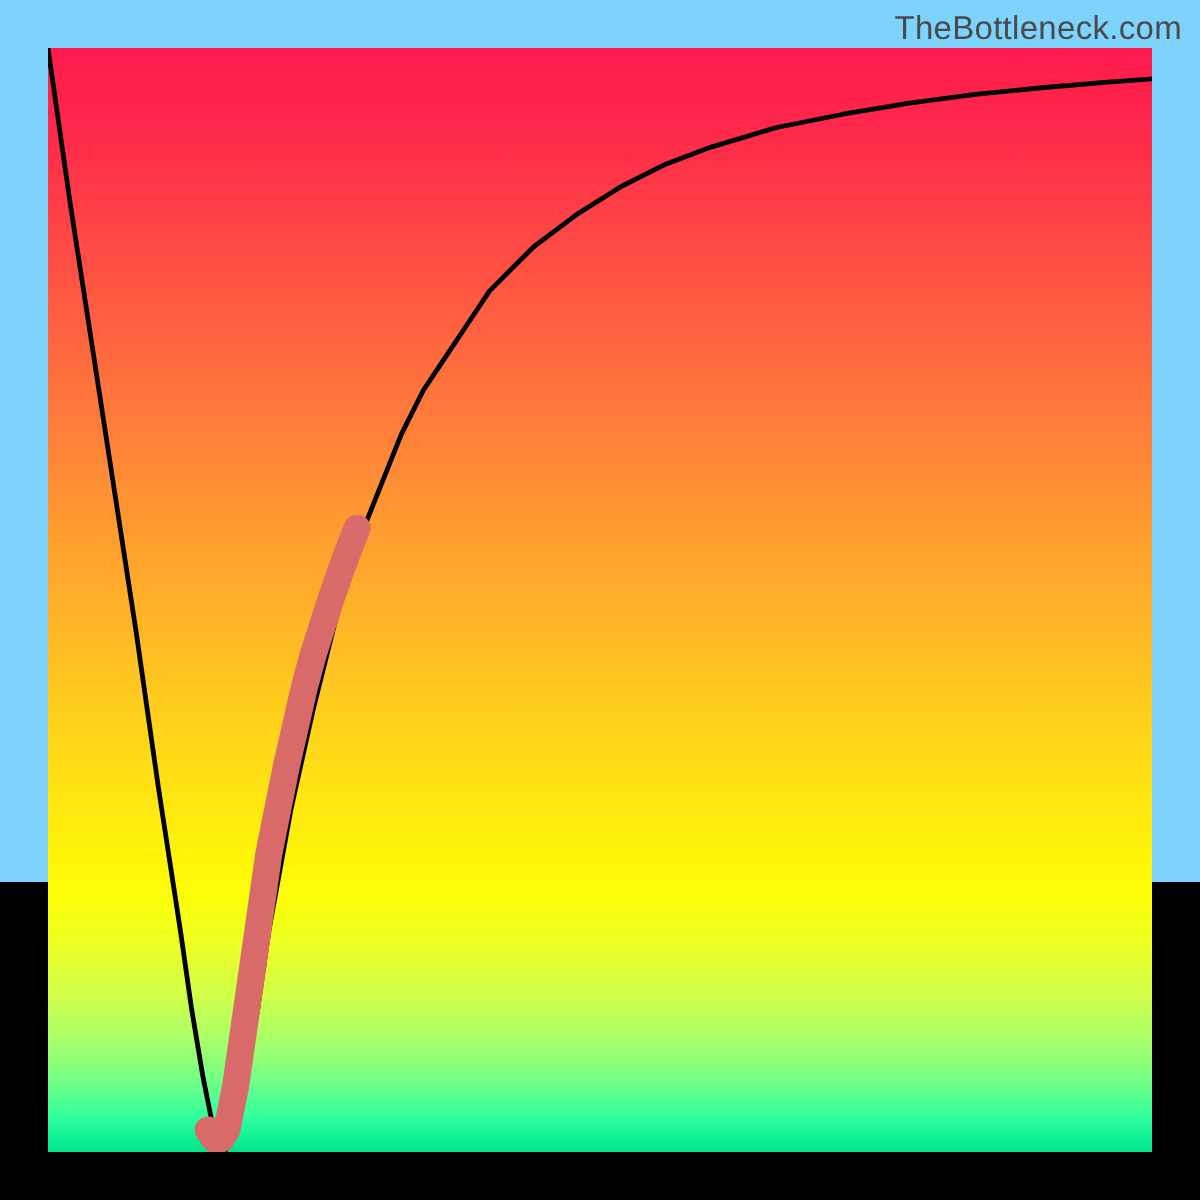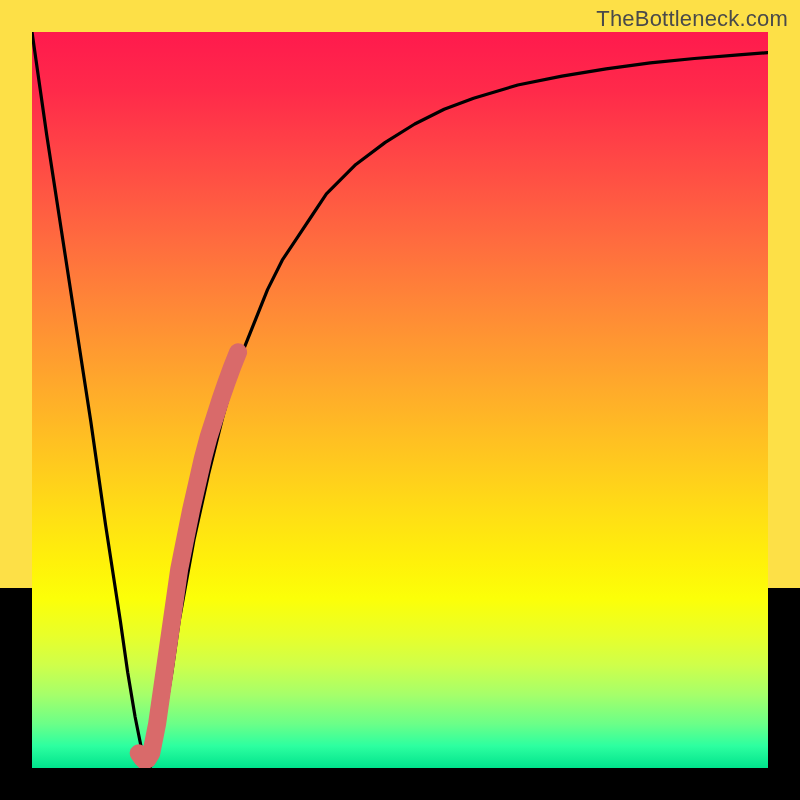--- a/index.html
+++ b/index.html
@@ -8,21 +8,21 @@
     width: 800px;
     height: 800px;
     overflow: hidden;
     background: #000;
     font-family: Arial, Helvetica, sans-serif;
   }
   .frame {
     position: relative;
     width: 800px;
     height: 588px;
-    background: #fde047;
+    background: #7dd3fc;
   }
   .plot-area {
     position: absolute;
     left: 32px;
     top: 32px;
     width: 736px;
     height: 736px;
     overflow: hidden;
   }
   .gradient-bg {

